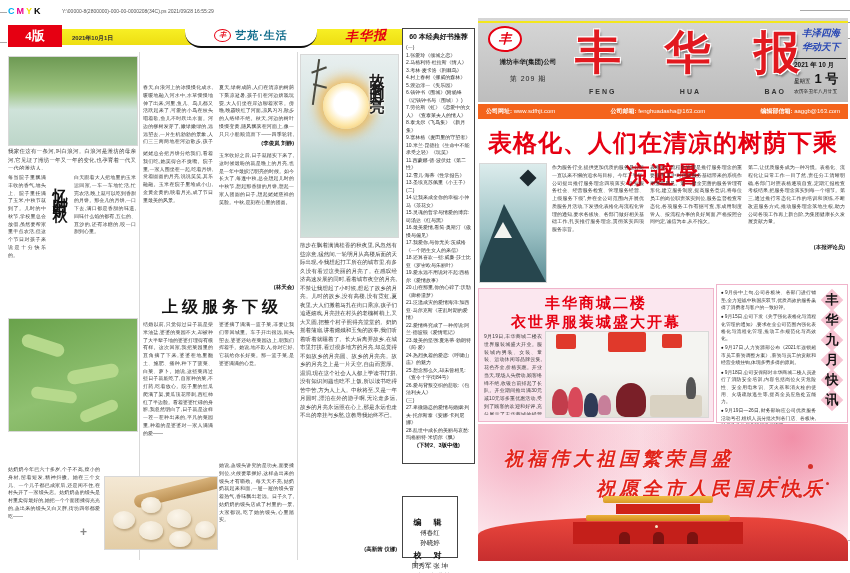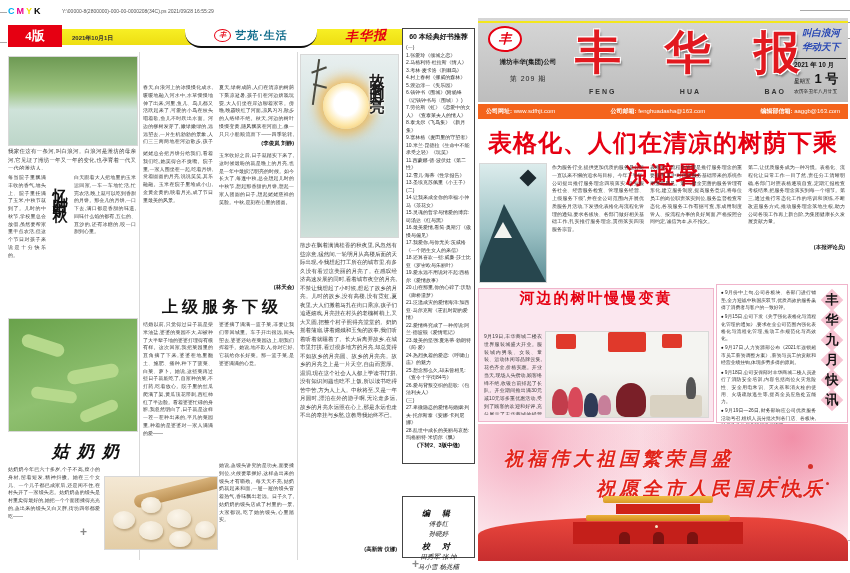--- a/index.html
+++ b/index.html
@@ -145,21 +145,20 @@
   <div class="abs t" style="left:8px;top:174px;width:38px;height:140px;">每当院子里飘满丰收的香气,墙头上、院子里挂满了玉米,中秋节就到了。儿时的中秋节,学校里总会放假,虽然要帮家里干点农活,但这个节日对孩子来说是十分快乐的。</div>
   <div class="abs t" style="left:74px;top:174px;width:62px;height:140px;">白天跟着大人把地里的玉米运回家,一车一车地忙活,忙完农活,晚上就可以吃到香甜的月饼。那会儿的月饼,一口下去,满口都是香甜的味道,回味什么馅的都有,五仁的、豆沙的,还有冰糖的,咬一口甜到心里。</div>
 
   <div class="abs ph veg" style="left:8px;top:318px;width:128px;height:112px;">
     <div class="cuke" style="left:12px;top:20px;width:44px;height:13px;transform:rotate(18deg);"></div>
     <div class="cuke" style="left:58px;top:48px;width:52px;height:14px;transform:rotate(-10deg);"></div>
     <div class="cuke" style="left:22px;top:70px;width:46px;height:12px;transform:rotate(8deg);"></div>
     <div class="cuke" style="left:70px;top:86px;width:40px;height:12px;transform:rotate(-22deg);"></div>
   </div>
 
-  <div class="abs h-serif" style="left:52px;top:440px;width:110px;font-size:17px;font-style:italic;letter-spacing:8px;">姑奶奶</div>
   <div class="abs t" style="left:8px;top:466px;width:92px;height:94px;">姑奶奶今年已六十多岁,个子不高,瘦小的身材,留着短发,精神抖擞。她在三个女儿、一个儿子都已成家后,还是闲不住,在村头开了一家馒头店。姑奶奶蒸的馒头是村里卖得最好的,她把一个个面团揉得光光的,蒸出来的馒头又白又胖,街坊四邻都爱吃——</div>
   <div class="abs ph dough" style="left:104px;top:476px;width:112px;height:72px;">
     <div class="pin" style="right:-8px;top:8px;"></div>
     <div class="bun" style="left:8px;top:34px;width:22px;height:18px;"></div>
     <div class="bun" style="left:34px;top:44px;width:24px;height:19px;"></div>
     <div class="bun" style="left:36px;top:20px;width:20px;height:16px;"></div>
     <div class="bun" style="left:62px;top:32px;width:24px;height:19px;"></div>
     <div class="bun" style="left:64px;top:54px;width:22px;height:16px;"></div>
     <div class="bun" style="left:90px;top:44px;width:20px;height:17px;"></div>
   </div>
@@ -216,21 +215,21 @@
 24.热烈执着的爱恋:《呼啸山庄》的魅力
 25.想念那么久,却未曾相见:《查令十字街84号》
 26.爱与背叛交织的悲歌:《包法利夫人》
 (三)
 27.卑微隐忍的爱情与婚姻:列夫·托尔斯泰《安娜·卡列尼娜》
 28.乱世中成长的美丽与哀愁:玛格丽特·米切尔《飘》
 29.用哲学来思考:米兰·昆德拉《生命中不能承受之轻》
 30.最潇洒骑士式的内在浪漫:塞万提斯《堂吉诃德》</div>
     <div class="continued">(下转2、3版中缝)</div>
   </div>
-  <div class="abs boxed staff" style="left:402px;top:496px;width:73px;height:62px;padding:11px 2px;box-sizing:border-box;font-style:italic;">
+  <div class="abs boxed staff" style="left:402px;top:496px;width:56px;height:62px;padding:20px 2px;box-sizing:border-box;">
     <div class="lbl">编 辑</div>
     <div class="nm">傅春红
 孙晓婷</div>
     <div class="lbl" style="margin-top:1px;">校 对</div>
     <div class="nm">田秀军 张 坤
 马小雪 杨兆楠</div>
   </div>
 
   <div class="abs masthead" style="left:478px;top:18px;width:370px;height:84px;"></div>
   <div class="abs yline" style="left:478px;top:21px;width:370px;height:2px;"></div>
@@ -240,21 +239,21 @@
   <div class="abs" style="left:575px;top:22px;width:225px;display:flex;justify-content:space-between;">
     <span class="bigchar">丰</span>
     <span class="bigchar">华</span>
     <span class="bigchar">报</span>
   </div>
   <div class="abs" style="left:575px;top:88px;width:225px;display:flex;justify-content:space-between;padding:0 14px;box-sizing:border-box;">
     <span class="pinyin">FENG</span>
     <span class="pinyin">HUA</span>
     <span class="pinyin">BAO</span>
   </div>
-  <div class="abs slogan pre" style="left:796px;top:26px;width:50px;">叫白浪河
+  <div class="abs slogan pre" style="left:796px;top:26px;width:50px;">丰泽四海
 华动天下</div>
   <div class="abs datebox" style="left:794px;top:58px;width:52px;">
     <div class="d1">2021 年 10 月</div>
     <div class="row">
       <span class="wd">星期五</span>
       <span class="no">1 号</span>
     </div>
     <div class="lunar">农历辛丑年八月廿五</div>
   </div>
   <div class="abs orangebar" style="left:478px;top:104px;width:370px;height:15px;box-sizing:border-box;">
@@ -269,21 +268,22 @@
     <div class="mtn"></div>
     <div class="snow"></div>
     <div class="kiteshape"></div>
   </div>
   <div class="abs t" style="left:552px;top:164px;width:92px;height:86px;">作为服务行业,提供更加优质的服务是公司一直以来不懈的追求与目标。今年下半年,公司提出推行服务理念四项落实:“企业服务社会、经营服务检查、管理服务经营、上级服务下级”,并在全公司范围内开展优质服务月活动,下发强化表格化与流程化管理的通知,要求各板块、各部门做好相关基础工作,扎实推行服务理念,贯彻落实四项服务宗旨。</div>
   <div class="abs t" style="left:650px;top:164px;width:92px;height:86px;">表格化、流程化管理是推行服务理念的重要抓手,其中对优质服务基础带来的系统作用显而易见。第一,健全完善的服务管理有形化,建立服务制度,提高服务意识,将每位员工的岗位职责落实到位,服务监督检查常态化,各项服务工作有据可查,形成用制度管人、按流程办事的良好局面,严格按照合同约定,诚信为本,从不拖欠。</div>
   <div class="abs t" style="left:748px;top:164px;width:97px;height:78px;">第二,让优质服务成为一种习惯。表格化、流程化让日常工作一目了然,责任分工清晰明确,各部门对照表格逐项自查,定期汇报检查考核结果,把服务理念落实到每一个细节。第三,通过推行常态化工作的培训和演练,不断改进服务方式,推动服务理念落地生根,助力公司各项工作再上新台阶,为集团健康长久发展贡献力量。</div>
   <div class="abs byline" style="left:748px;top:244px;width:97px;">(本报评论员)</div>
 
   <div class="abs mallbox" style="left:478px;top:288px;width:234px;height:132px;">
-    <div class="malltitle">河边的树叶慢慢变黄</div>
+    <div class="malltitle" style="margin-top:5px;">丰华商城二楼</div>
+    <div class="malltitle">衣世界服装城盛大开幕</div>
     <div class="abs t" style="left:5px;top:44px;width:58px;height:82px;">9月19日,丰华商城二楼衣世界服装城盛大开业。服装城内男装、女装、童装、运动休闲等品牌云集,花色齐全,价格实惠。开业当天,现场人头攒动,顾客络绎不绝,收银台前排起了长队。开业期间推出满30元减10元等多重优惠活动,受到了顾客的欢迎和好评,充分展示了丰华商城的经营实力。</div>
     <div class="abs ph mallphoto" style="left:66px;top:42px;width:162px;height:85px;">
       <div class="banner-r" style="left:10px;top:2px;width:20px;height:15px;"></div>
       <div class="banner-r" style="left:62px;top:0;width:38px;height:20px;"></div>
       <div class="banner-r" style="left:116px;top:2px;width:20px;height:14px;"></div>
       <div class="crowd" style="left:6px;bottom:2px;width:16px;height:26px;background:#c23d4c;"></div>
       <div class="crowd" style="left:22px;bottom:0;width:15px;height:30px;background:#d9495a;"></div>
       <div class="crowd" style="left:38px;bottom:0;width:14px;height:24px;background:#2e3a56;"></div>
       <div class="crowd" style="left:52px;bottom:2px;width:13px;height:20px;background:#c77f9a;"></div>
       <div class="crowd" style="left:70px;bottom:0;width:30px;height:34px;background:#7a1f28;"></div>

